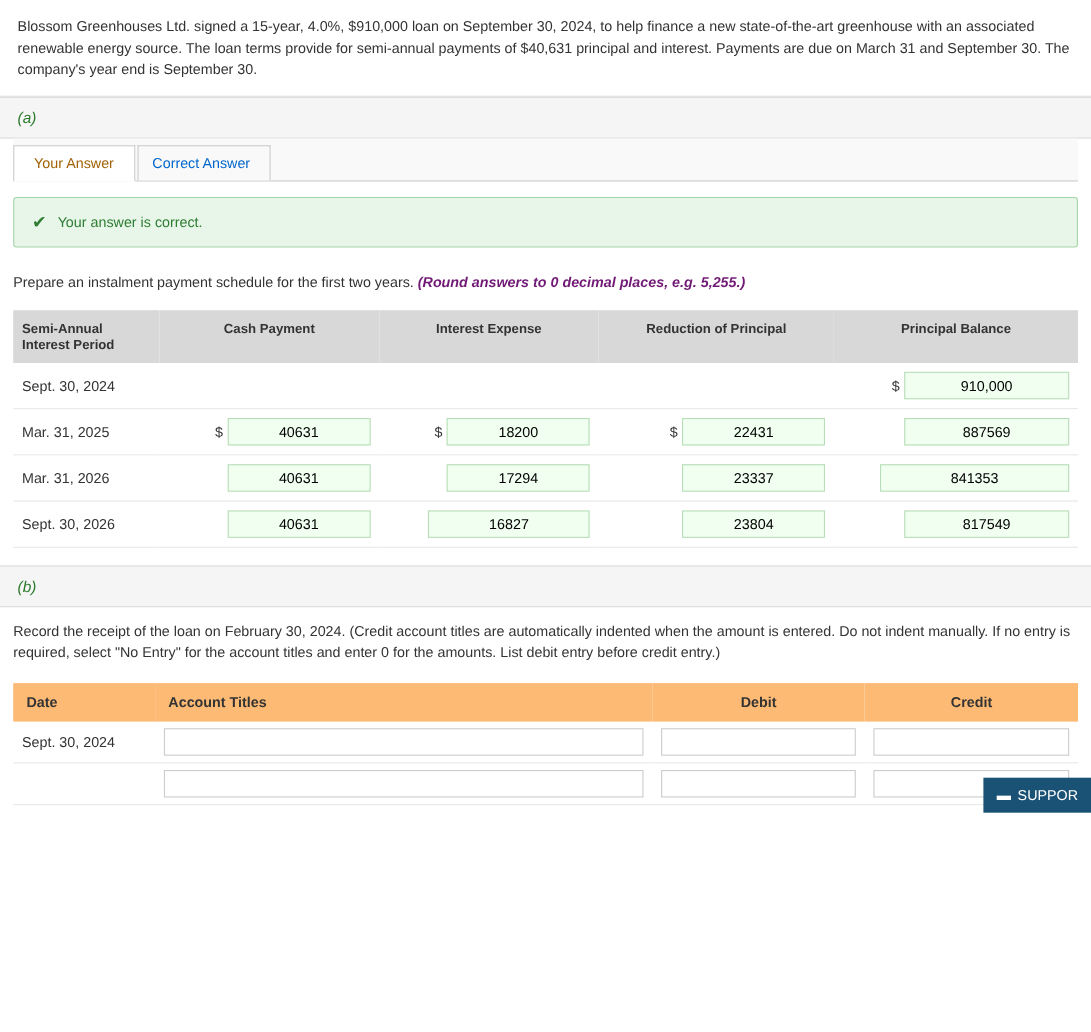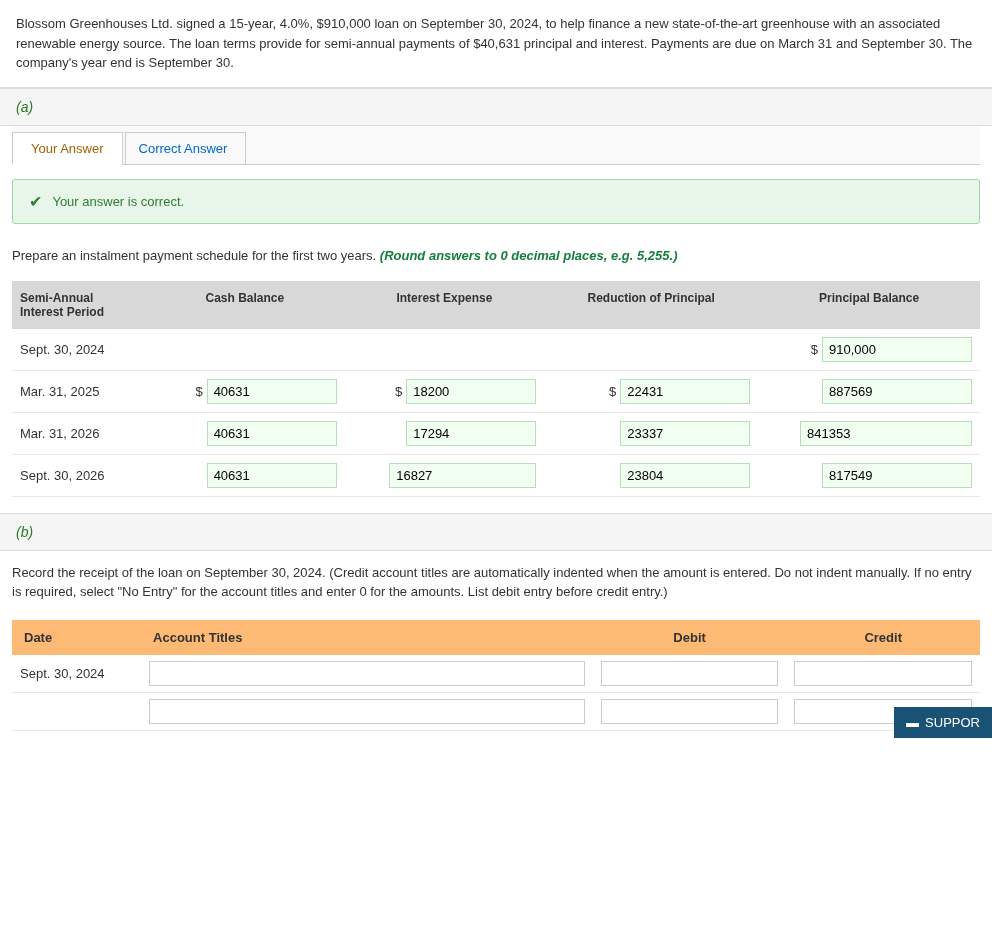--- a/index.html
+++ b/index.html
@@ -71,21 +71,21 @@
       margin-right: 10px;
       color: #2e7d32;
     }
 
     .instruction {
       padding: 10px 12px 8px 12px;
       font-size: 13px;
     }
 
     .instruction .highlight {
-      color: #15803d;
+      color: #701a75;
       font-style: italic;
       font-weight: bold;
     }
 
     .schedule-table {
       margin: 10px 12px;
       border-collapse: collapse;
       width: calc(100% - 24px);
     }
 
@@ -113,21 +113,21 @@
     .schedule-table tbody td {
       padding: 8px 8px;
       vertical-align: middle;
     }
 
     .input-field {
       border: 1px solid #b8ddb8;
       background: #f0fff0;
       padding: 4px 6px;
       font-size: 13px;
-      text-align: left;
+      text-align: center;
       width: 100%;
     }
 
     .input-wrapper {
       display: flex;
       align-items: center;
       gap: 4px;
     }
 
     .dollar-sign {
@@ -245,21 +245,21 @@
 
 <div class="instruction">
   <span>Prepare an instalment payment schedule for the first two years.</span>
   <span class="highlight">(Round answers to 0 decimal places, e.g. 5,255.)</span>
 </div>
 
 <table class="schedule-table">
   <thead>
     <tr>
       <th style="width:120px;">Semi-Annual<br>Interest Period</th>
-      <th class="center" style="width:180px;">Cash Balance</th>
+      <th class="center" style="width:180px;">Cash Payment</th>
       <th class="center" style="width:180px;">Interest Expense</th>
       <th class="center" style="width:180px;">Reduction of Principal</th>
       <th class="center" style="width:200px;">Principal Balance</th>
     </tr>
   </thead>
   <tbody id="schedule-tbody">
   <tr>
         <td class="date-cell">Sept. 30, 2024</td>
         <td></td>
         <td></td>
@@ -344,21 +344,21 @@
         </td>
       </tr>
     </tbody>
 </table>
 
 <div class="section-b-label">
   <span>(b)</span>
 </div>
 
 <div class="section-b-instruction">
-  <span>Record the receipt of the loan on September 30, 2024.</span>
+  <span>Record the receipt of the loan on February 30, 2024.</span>
   <span class="highlight">(Credit account titles are automatically indented when the amount is entered. Do not indent manually. If no entry is required, select "No Entry" for the account titles and enter 0 for the amounts. List debit entry before credit entry.)</span>
 </div>
 
 <table class="journal-table">
   <thead>
     <tr>
       <th style="width:120px;">Date</th>
       <th style="width:420px;">Account Titles</th>
       <th class="center" style="width:180px;">Debit</th>
       <th class="center" style="width:180px;">Credit</th>

